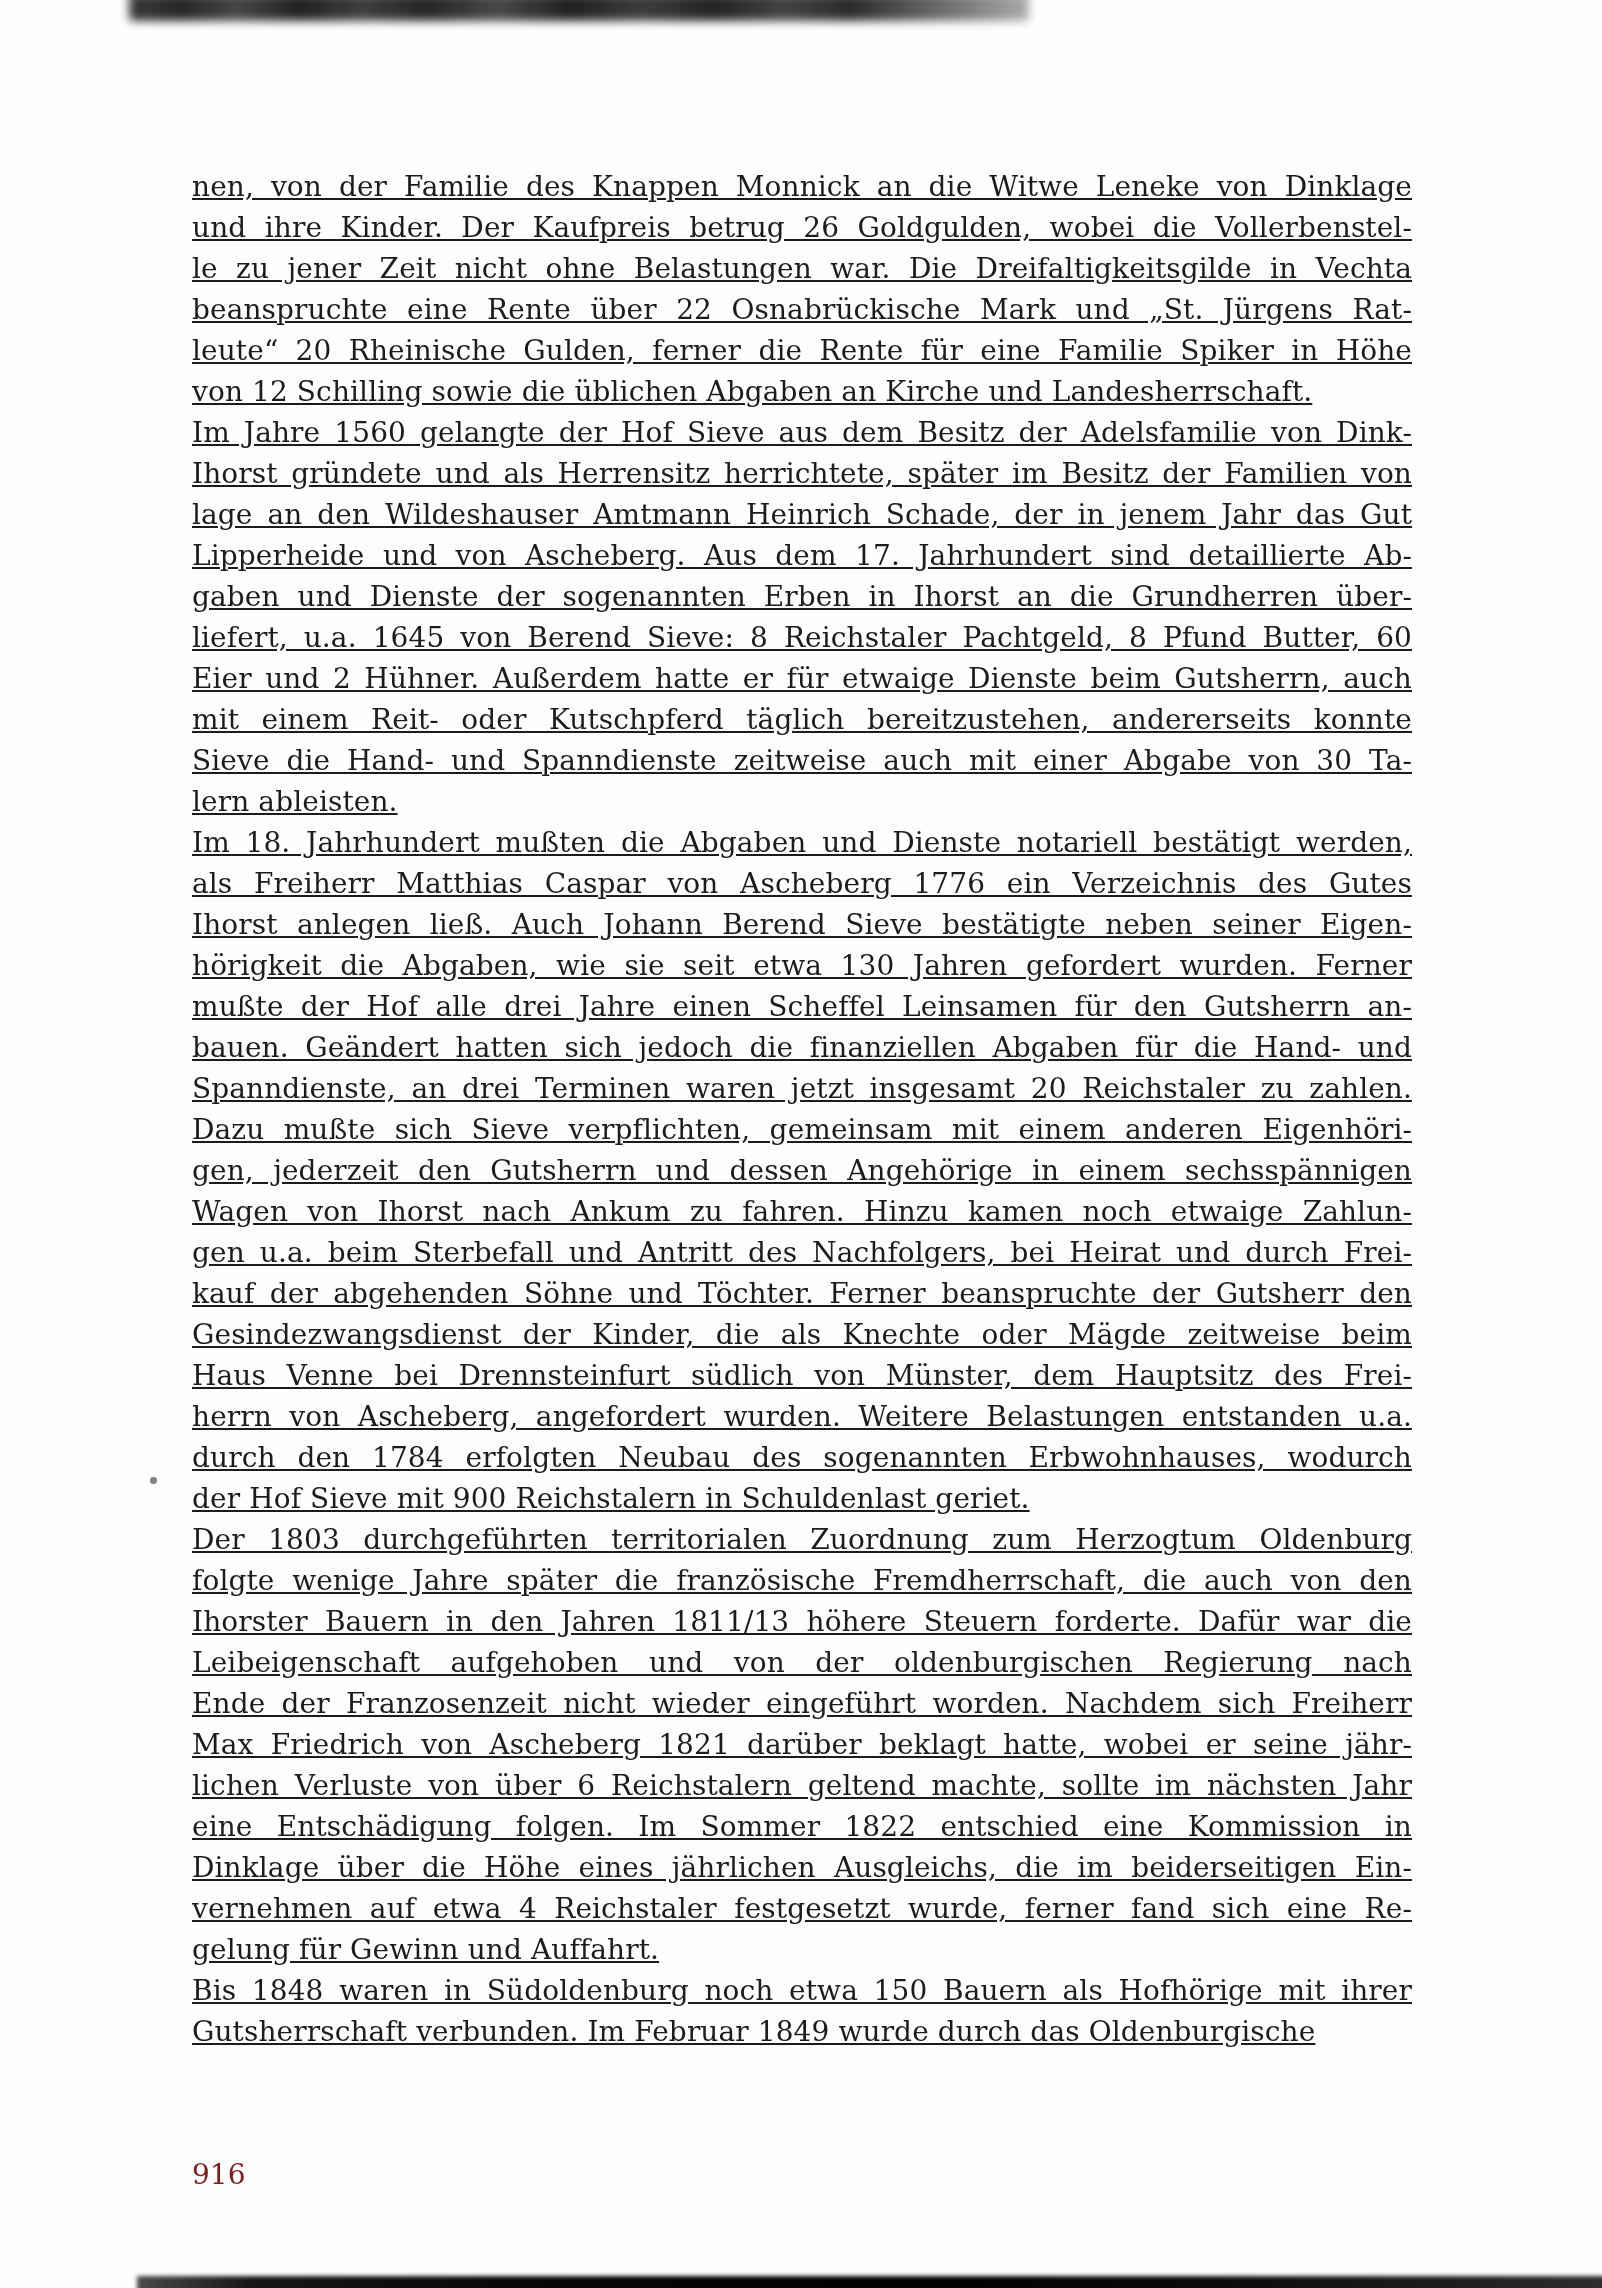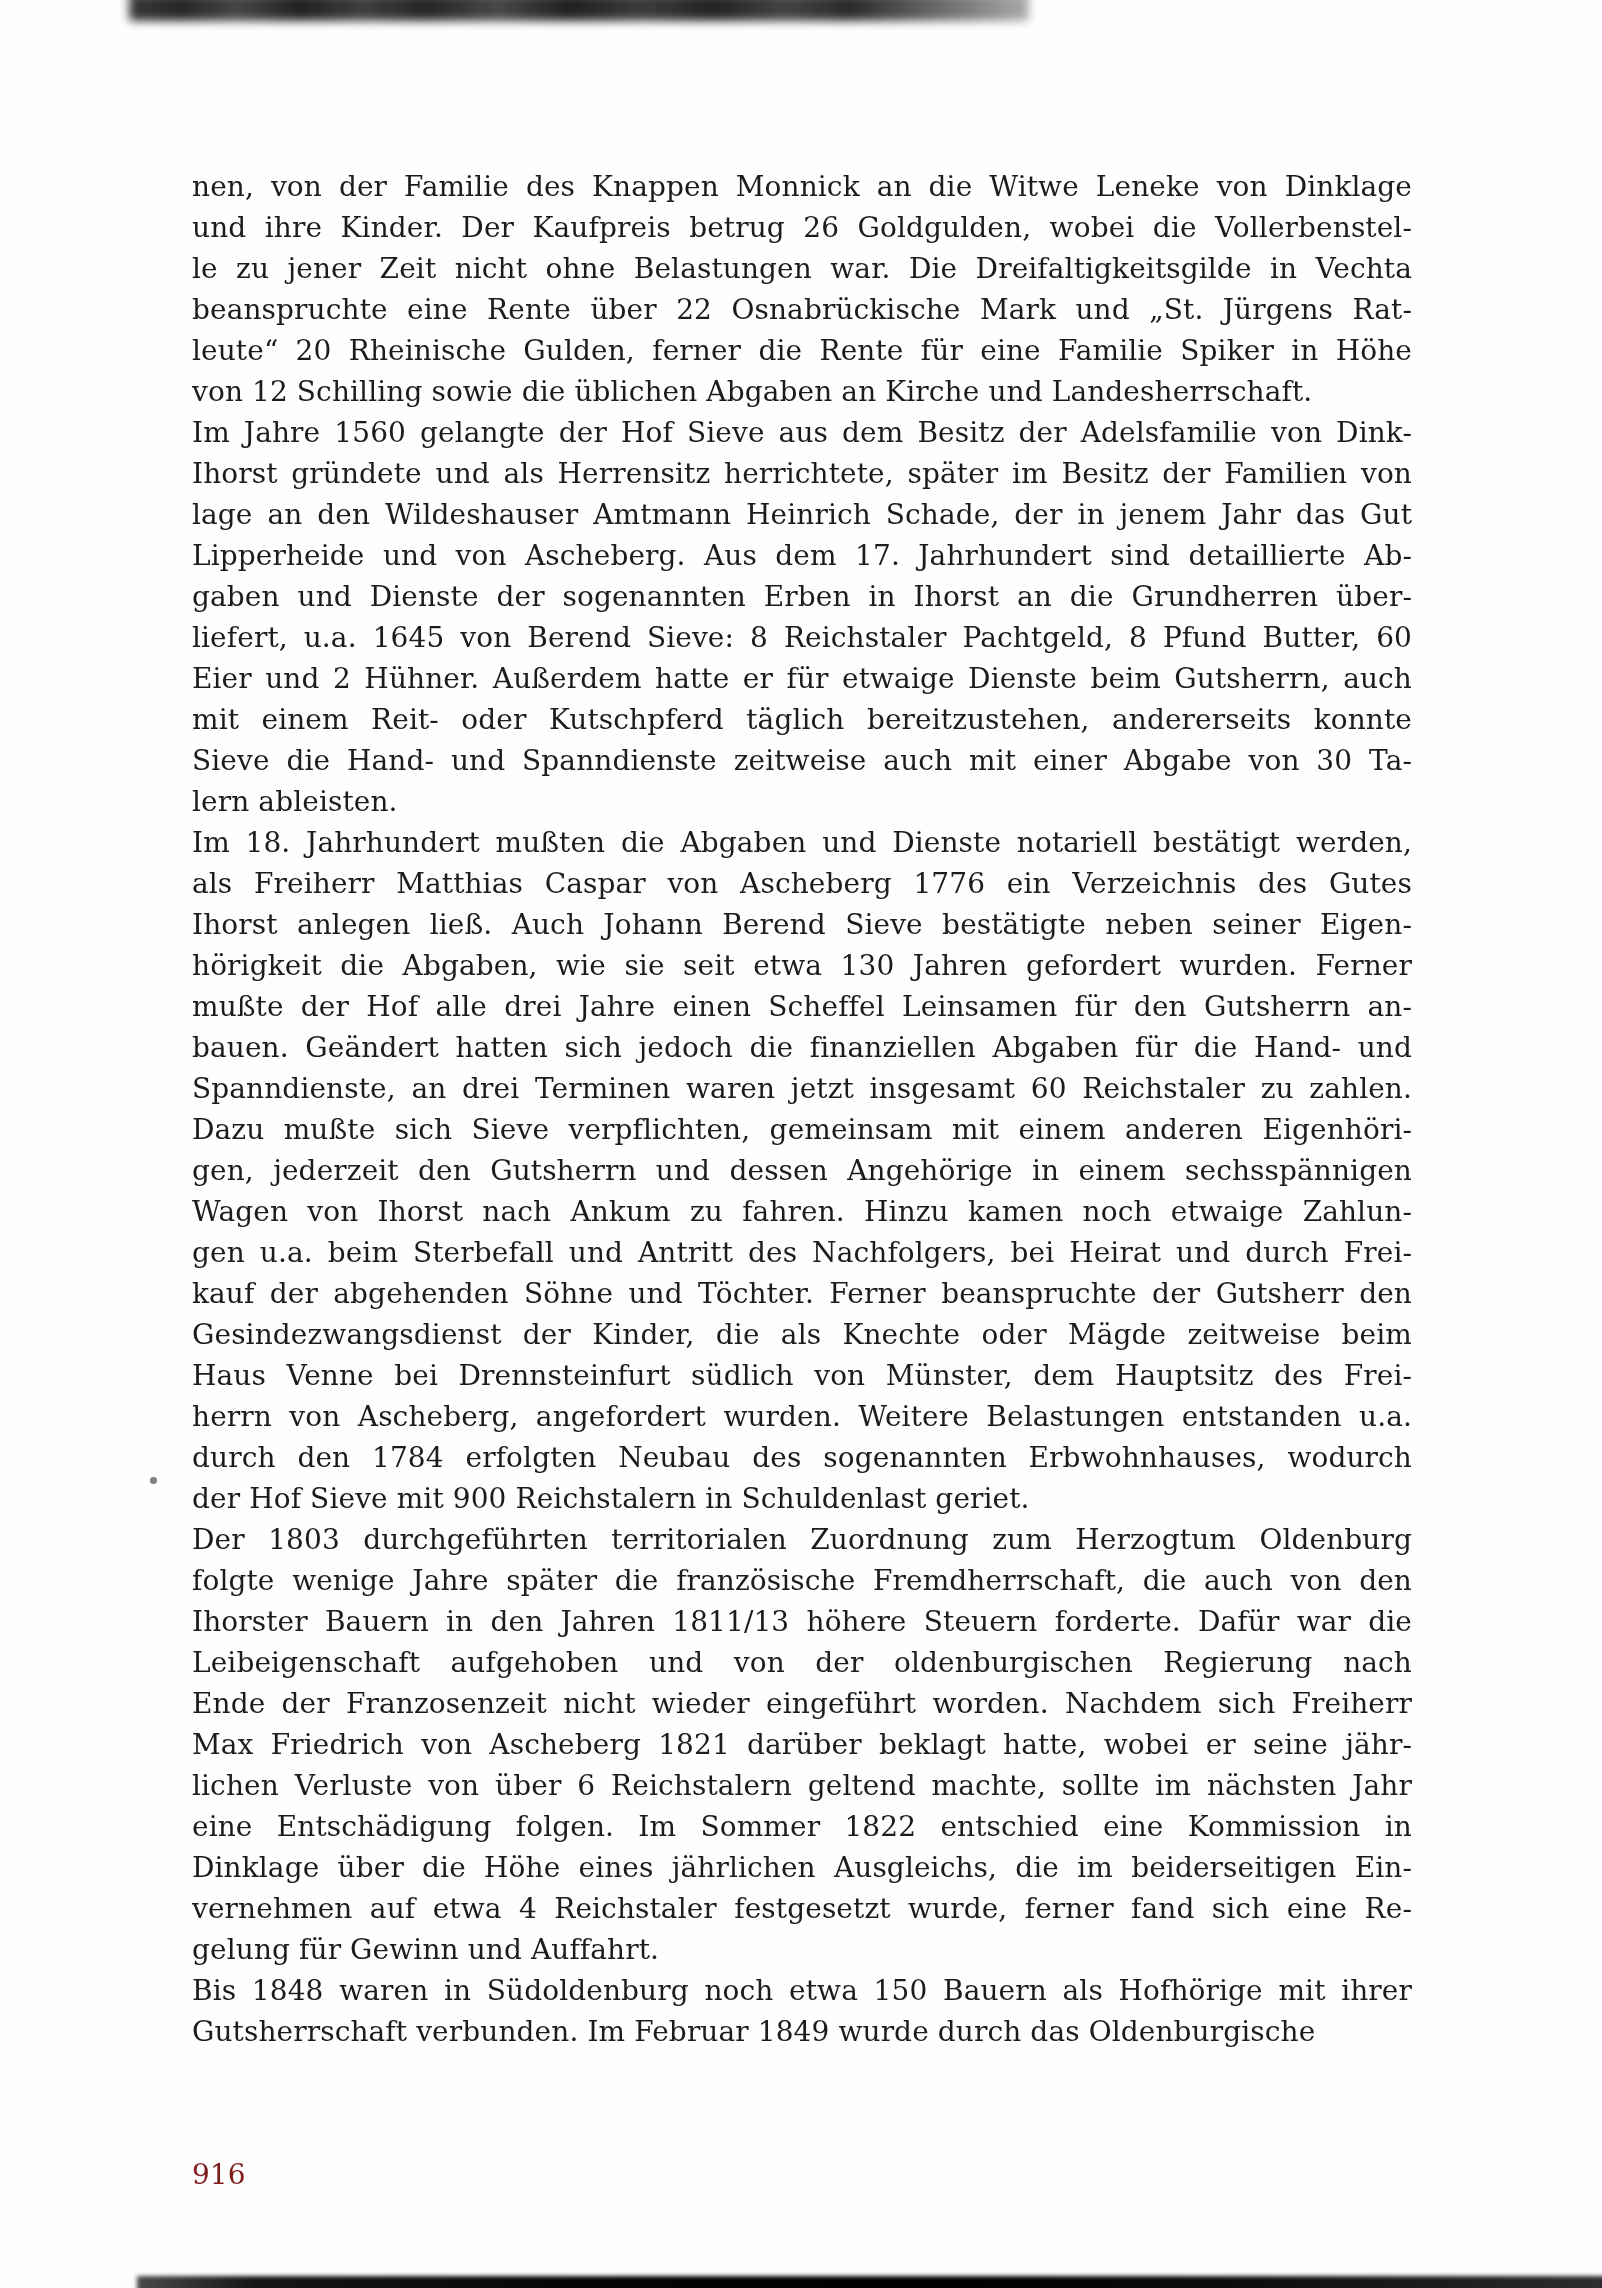--- a/index.html
+++ b/index.html
@@ -68,20 +68,21 @@
     letter-spacing: 0.1px;
   }
   .paragraph {
     margin: 0;
   }
   .line {
     text-align: justify;
     text-align-last: justify;
     white-space: normal;
     hyphens: none;
+    text-decoration: underline;
   }
   .line.last {
     text-align-last: left;
   }
   .page-number {
     position: absolute;
     left: 192px;
     top: 2154px;
     font-size: 28px;
     line-height: 41px;
@@ -114,21 +115,21 @@
         <div class="line">Sieve die Hand- und Spanndienste zeitweise auch mit einer Abgabe von 30 Ta-</div>
         <div class="line last">lern ableisten.</div>
       </div>
       <div class="paragraph">
         <div class="line">Im 18. Jahrhundert mußten die Abgaben und Dienste notariell bestätigt werden,</div>
         <div class="line">als Freiherr Matthias Caspar von Ascheberg 1776 ein Verzeichnis des Gutes</div>
         <div class="line">Ihorst anlegen ließ. Auch Johann Berend Sieve bestätigte neben seiner Eigen-</div>
         <div class="line">hörigkeit die Abgaben, wie sie seit etwa 130 Jahren gefordert wurden. Ferner</div>
         <div class="line">mußte der Hof alle drei Jahre einen Scheffel Leinsamen für den Gutsherrn an-</div>
         <div class="line">bauen. Geändert hatten sich jedoch die finanziellen Abgaben für die Hand- und</div>
-        <div class="line">Spanndienste, an drei Terminen waren jetzt insgesamt 60 Reichstaler zu zahlen.</div>
+        <div class="line">Spanndienste, an drei Terminen waren jetzt insgesamt 20 Reichstaler zu zahlen.</div>
         <div class="line">Dazu mußte sich Sieve verpflichten, gemeinsam mit einem anderen Eigenhöri-</div>
         <div class="line">gen, jederzeit den Gutsherrn und dessen Angehörige in einem sechsspännigen</div>
         <div class="line">Wagen von Ihorst nach Ankum zu fahren. Hinzu kamen noch etwaige Zahlun-</div>
         <div class="line">gen u.a. beim Sterbefall und Antritt des Nachfolgers, bei Heirat und durch Frei-</div>
         <div class="line">kauf der abgehenden Söhne und Töchter. Ferner beanspruchte der Gutsherr den</div>
         <div class="line">Gesindezwangsdienst der Kinder, die als Knechte oder Mägde zeitweise beim</div>
         <div class="line">Haus Venne bei Drennsteinfurt südlich von Münster, dem Hauptsitz des Frei-</div>
         <div class="line">herrn von Ascheberg, angefordert wurden. Weitere Belastungen entstanden u.a.</div>
         <div class="line">durch den 1784 erfolgten Neubau des sogenannten Erbwohnhauses, wodurch</div>
         <div class="line last">der Hof Sieve mit 900 Reichstalern in Schuldenlast geriet.</div>

